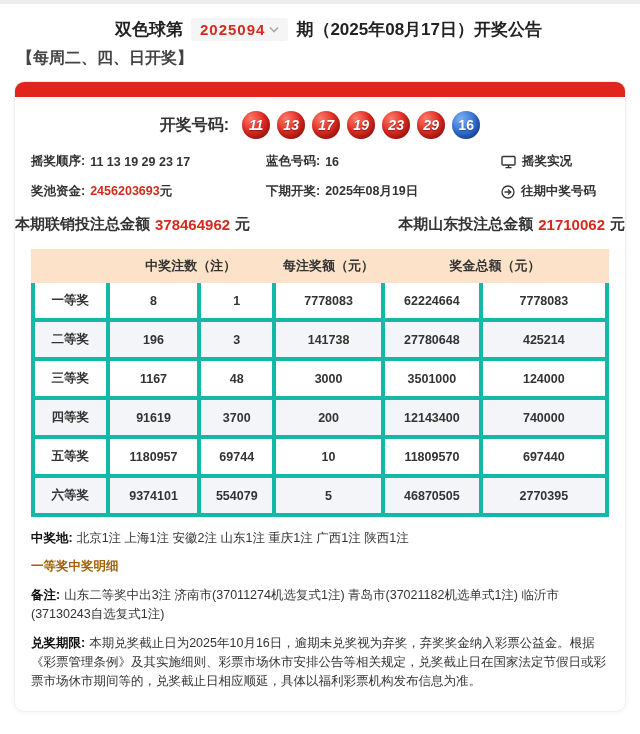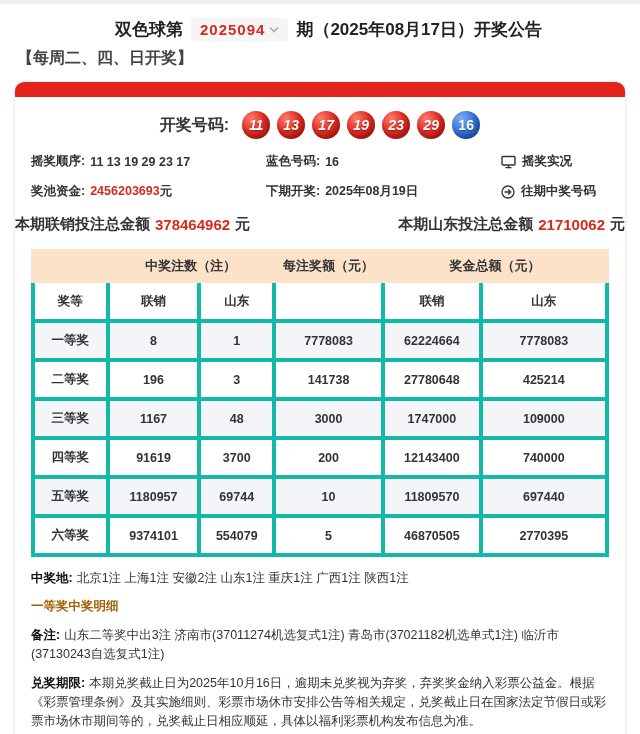--- a/index.html
+++ b/index.html
@@ -143,28 +143,20 @@
           <col class="c5">
           <col class="c6">
         </colgroup>
       <tbody>
           <tr class="group-row">
         <th></th>
         <th colspan="2">中奖注数（注）</th>
         <th>每注奖额（元）</th>
         <th colspan="2">奖金总额（元）</th>
       </tr>
-      <tr class="sub-row">
-        <th>奖等</th>
-        <th>联销</th>
-        <th>山东</th>
-        <th></th>
-        <th>联销</th>
-        <th>山东</th>
-      </tr>
       <tr class="data-row">
         <td>一等奖</td>
         <td>8</td>
         <td>1</td>
         <td>7778083</td>
         <td>62224664</td>
         <td>7778083</td>
       </tr>
       <tr class="data-row">
         <td>二等奖</td>
@@ -172,22 +164,22 @@
         <td>3</td>
         <td>141738</td>
         <td>27780648</td>
         <td>425214</td>
       </tr>
       <tr class="data-row">
         <td>三等奖</td>
         <td>1167</td>
         <td>48</td>
         <td>3000</td>
-        <td>1747000</td>
-        <td>109000</td>
+        <td>3501000</td>
+        <td>124000</td>
       </tr>
       <tr class="data-row">
         <td>四等奖</td>
         <td>91619</td>
         <td>3700</td>
         <td>200</td>
         <td>12143400</td>
         <td>740000</td>
       </tr>
       <tr class="data-row">

